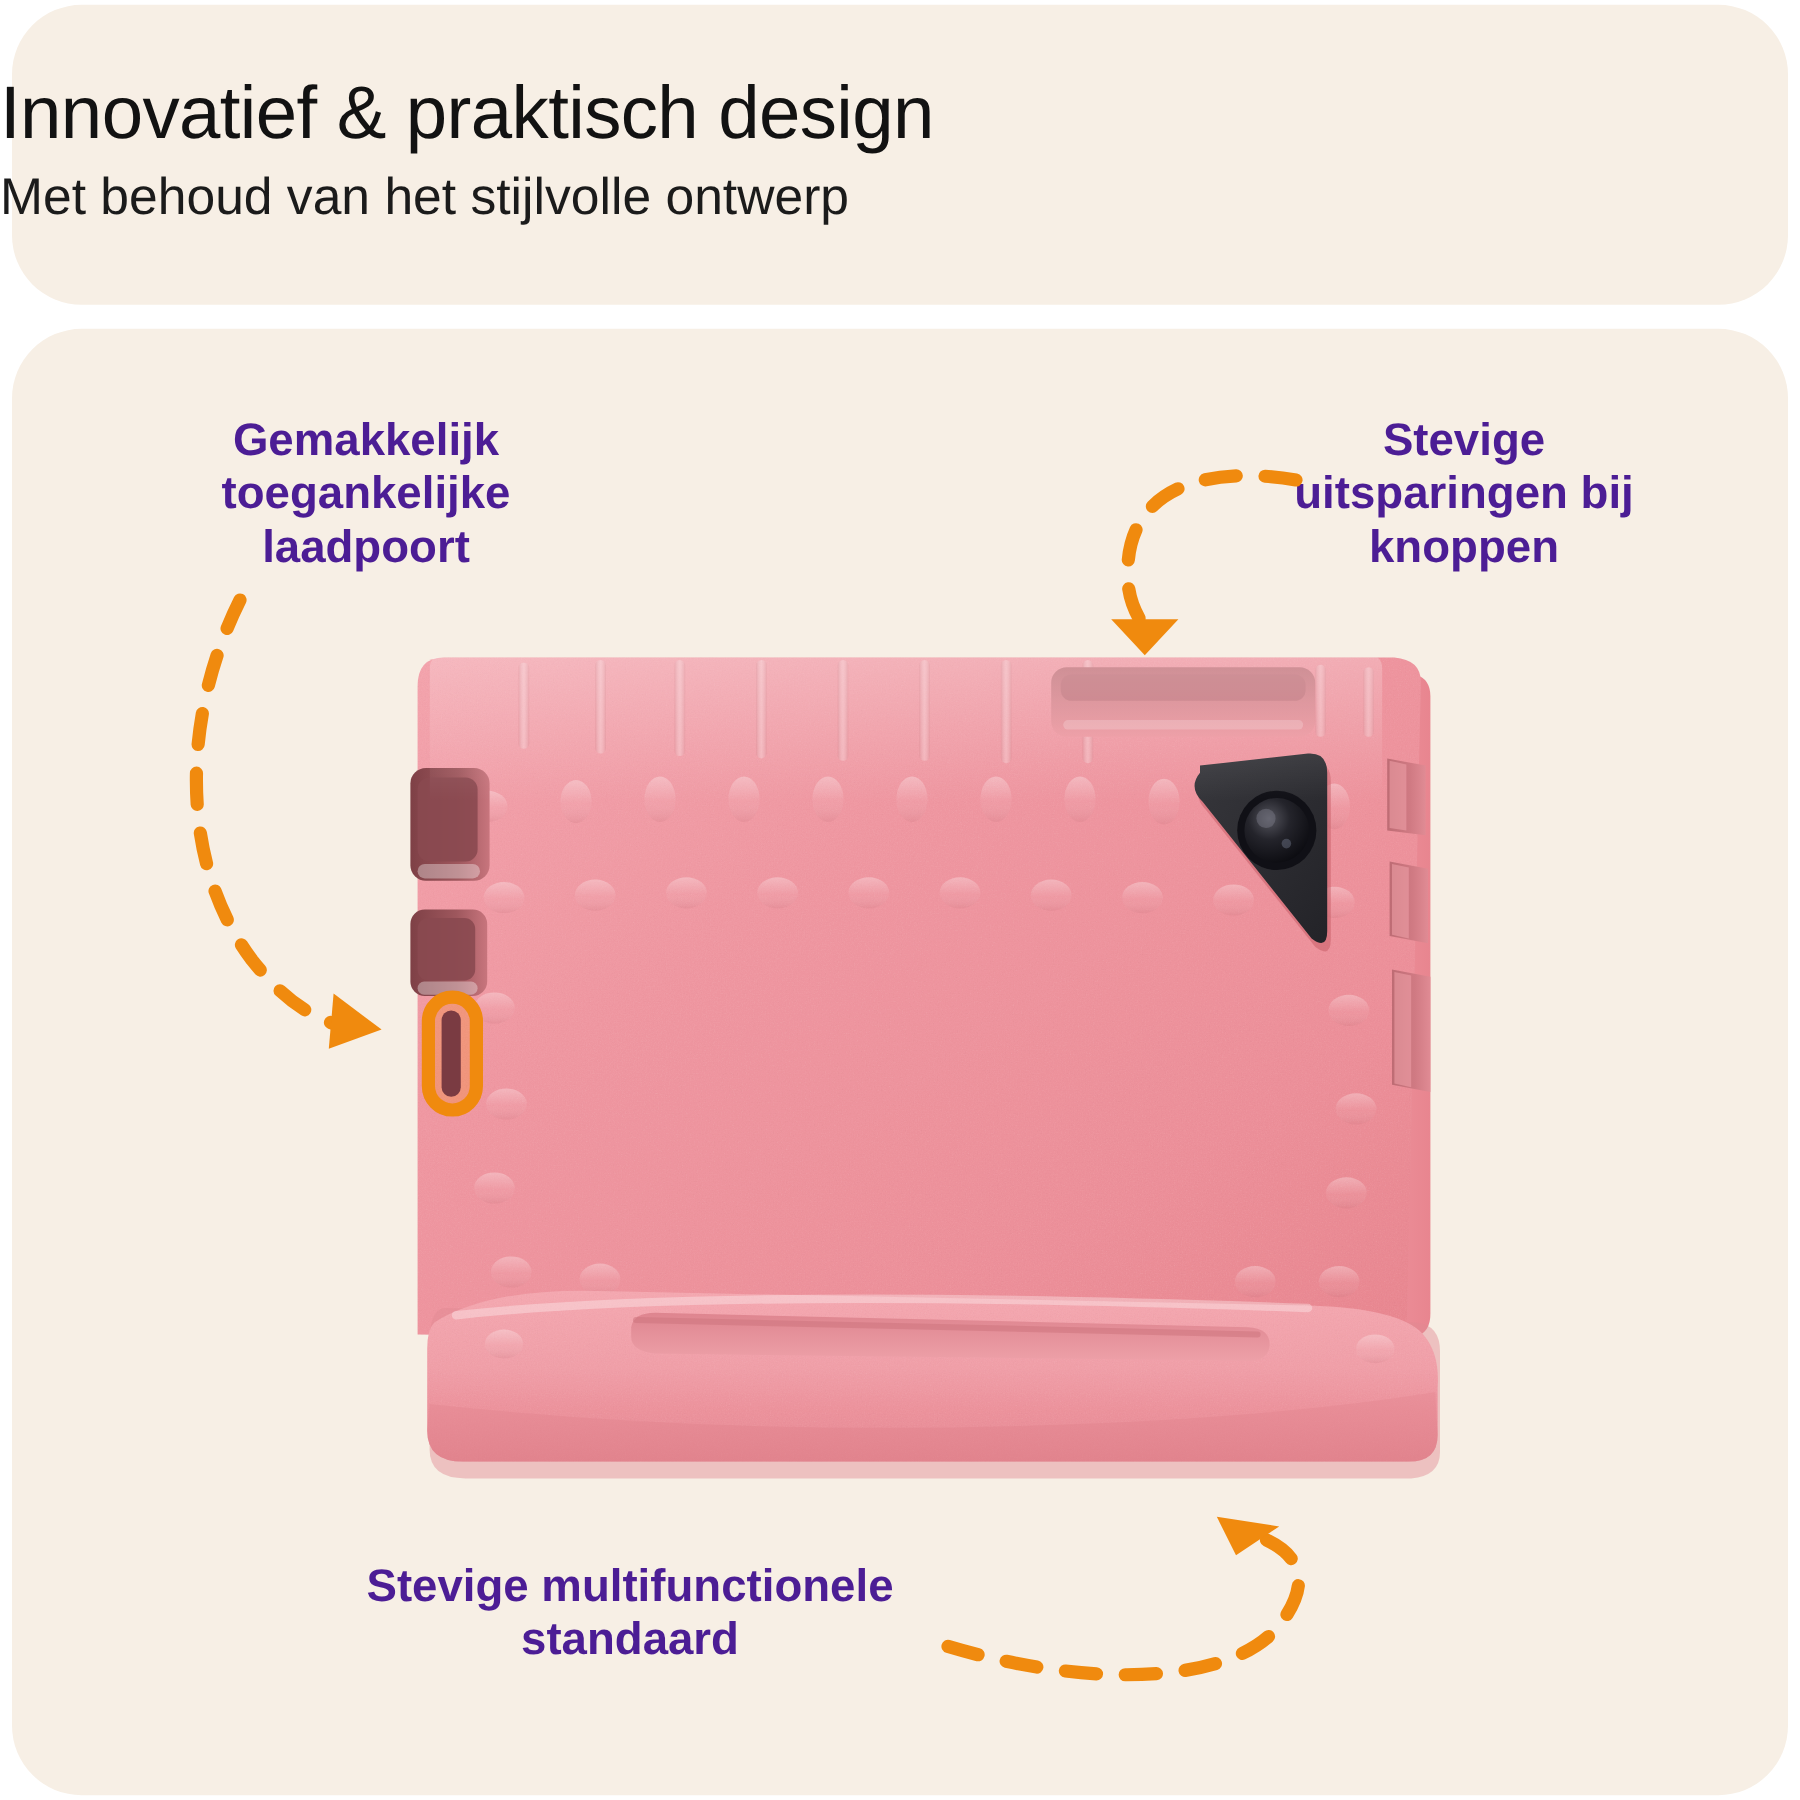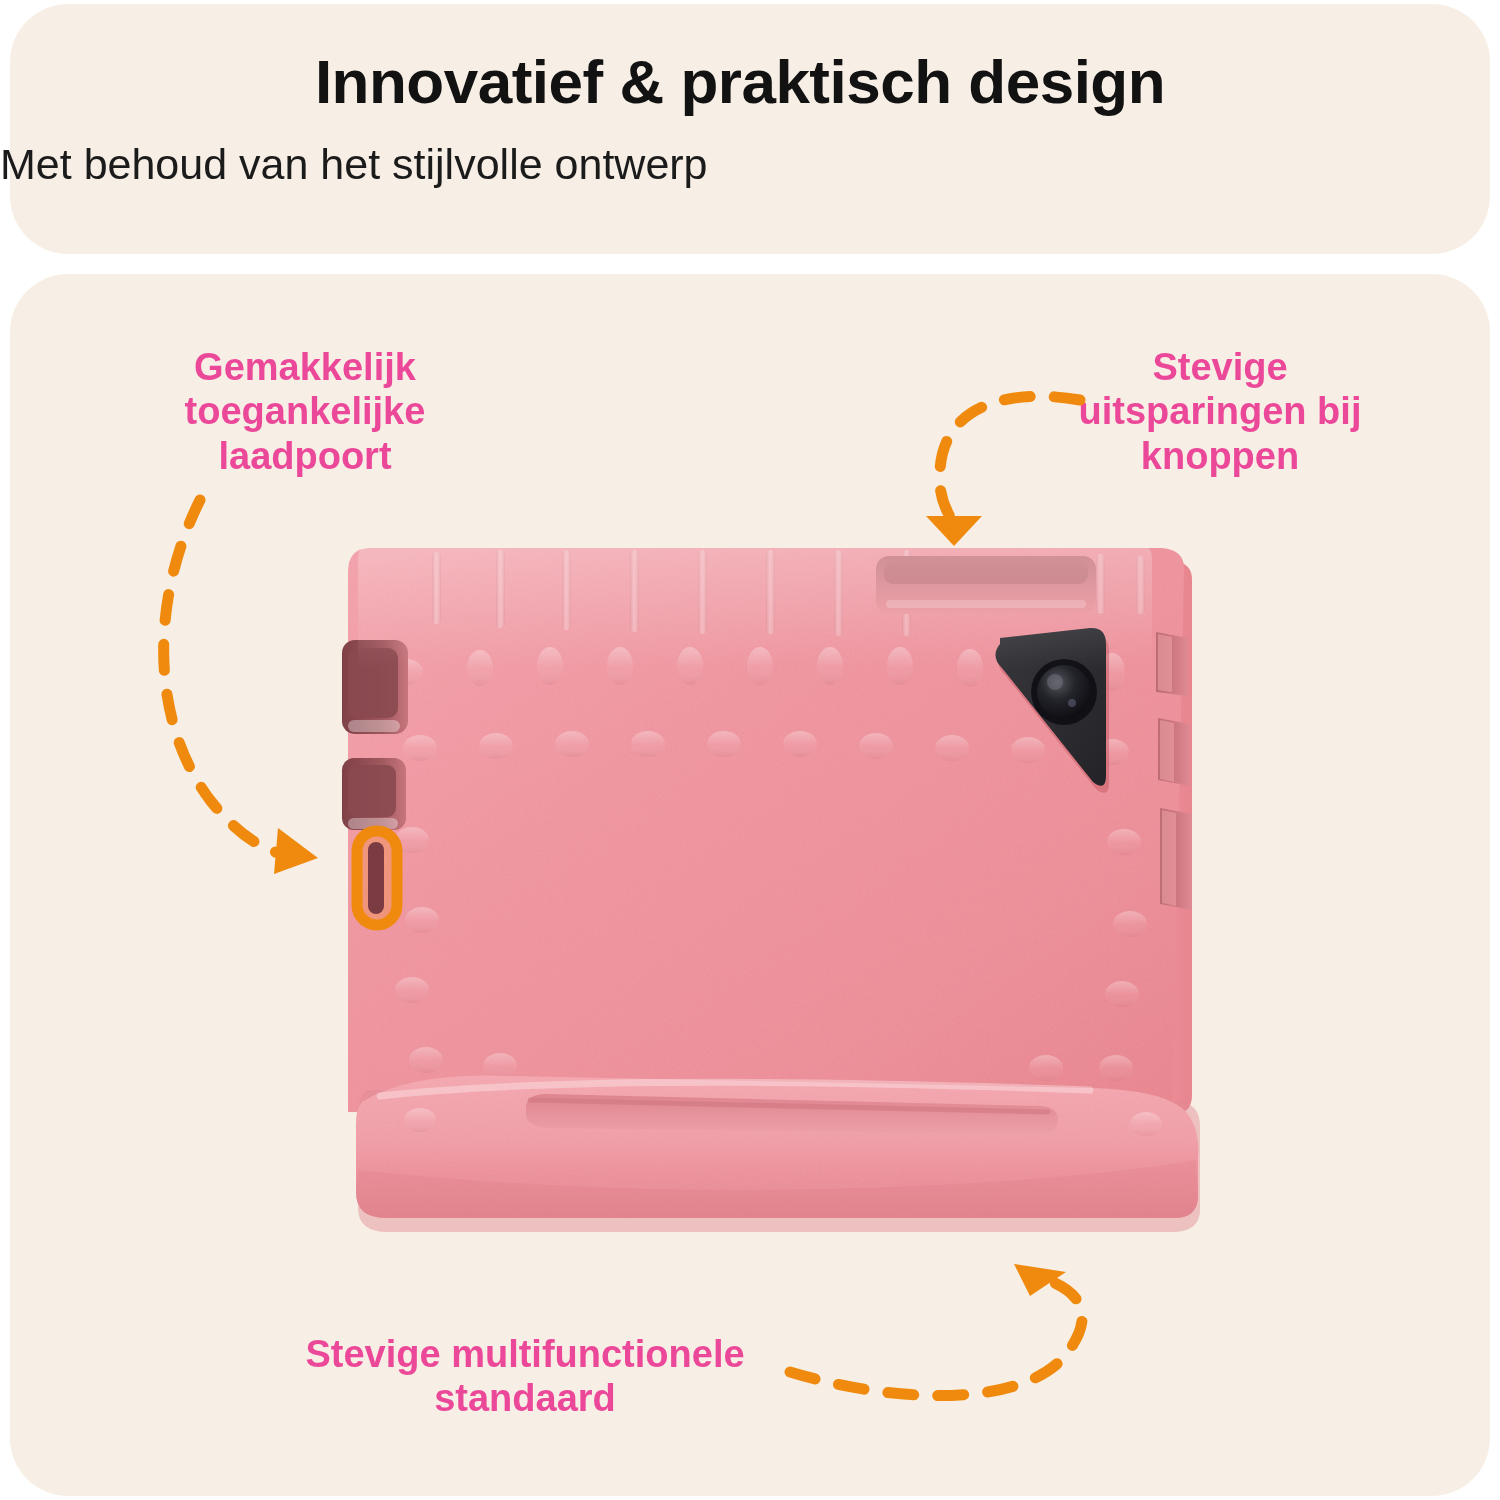--- a/index.html
+++ b/index.html
@@ -31,25 +31,24 @@
     left: 10px;
     top: 274px;
     width: 1480px;
     height: 1222px;
   }
 
   
   #page-title {
     position: absolute;
     left: 0;
-    top: 46px;
+    top: 59px;
     width: 1480px;
-    text-align: center;
     font-size: 62px;
-    font-weight: bold;
+    font-weight: normal;
     color: #121212;
     letter-spacing: -0.5px;
     font-family: "Liberation Sans", sans-serif;
     white-space: nowrap;
   }
   #page-subtitle {
     position: absolute;
     left: 0;
     top: 140px;
     width: 1480px;
@@ -57,40 +56,40 @@
     font-weight: normal;
     color: #1b1b1b;
     font-family: "Liberation Sans", sans-serif;
     white-space: nowrap;
   }
 
   
   .callout {
     position: absolute;
     font-weight: bold;
-    color: #ec4899;
+    color: #4c1d95;
     line-height: 1.17;
     font-size: 38px;
     text-align: center;
     font-family: "Liberation Sans", sans-serif;
   }
   #callout-charging-port {
     left: 105px;
     top: 345;
     top: 345px;
     width: 400px;
   }
   #callout-button-cutouts {
     left: 1060px;
     top: 345px;
     width: 320px;
   }
   #callout-stand {
     left: 215px;
-    top: 1332px;
+    top: 1300px;
     width: 620px;
   }
 
   
   #arrow-layer {
     position: absolute;
     left: 0;
     top: 0;
     width: 1500px;
     height: 1500px;

